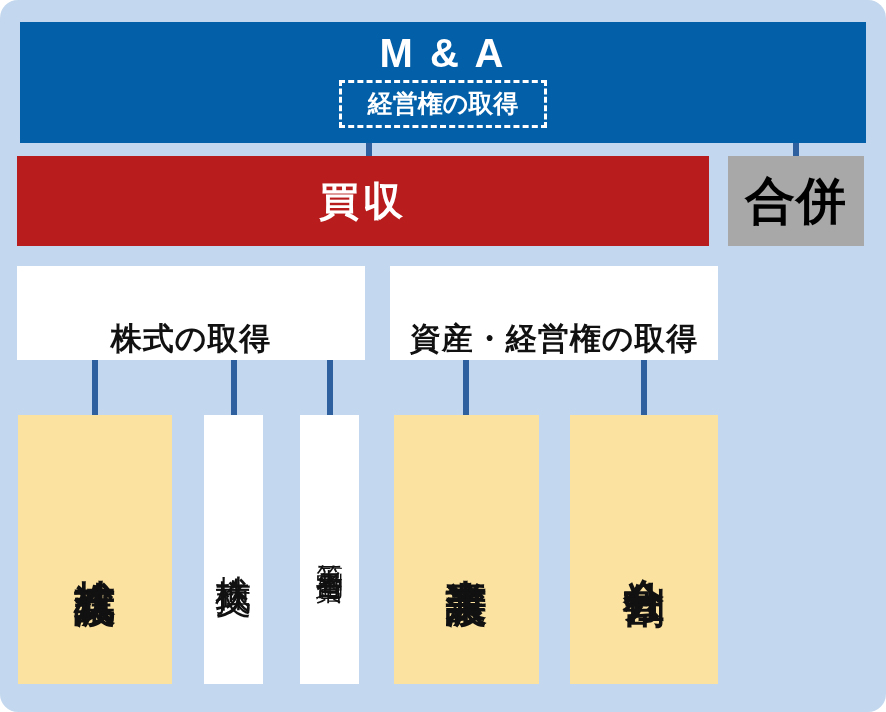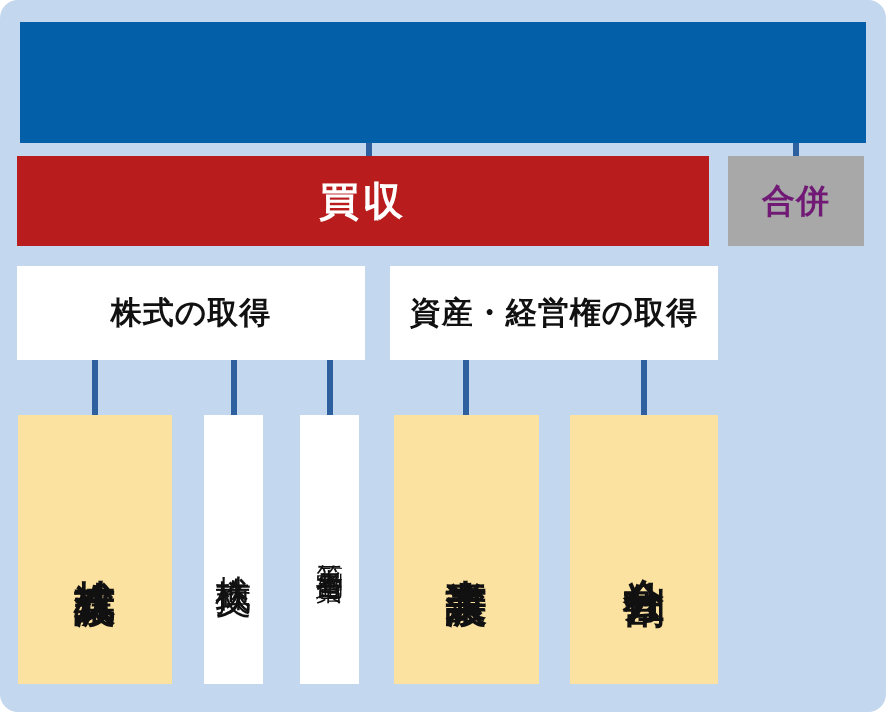--- a/index.html
+++ b/index.html
@@ -85,31 +85,32 @@
     letter-spacing: 4px;
   }
   .merge-box {
     left: 728px;
     top: 156px;
     width: 136px;
     height: 90px;
     background: #a8a8a8;
   }
   .merge-label {
-    color: #701a75;
-    font-size: 33px;
+    color: #000000;
+    font-size: 50px;
     font-weight: bold;
     letter-spacing: 1px;
   }
 
   
   .cat-box {
     top: 266px;
     height: 94px;
     background: #ffffff;
+    align-items: flex-end;
   }
   .cat-box.cat-left  { left: 17px;  width: 348px; }
   .cat-box.cat-right { left: 390px; width: 328px; }
   .cat-label {
     color: #111111;
     font-size: 31px;
     font-weight: bold;
     letter-spacing: 1px;
   }
 
@@ -140,20 +141,22 @@
   .leaf.n2 { left: 300px; width: 59px;  }
   .leaf.n3 { left: 394px; width: 145px; }
   .leaf.n4 { left: 570px; width: 148px; }
 </style>
 </head>
 <body>
 
 <div id="diagram">
 
   <div class="box ma-box">
+    <div class="ma-title">M &amp; A</div>
+    <div class="ma-sub">経営権の取得</div>
   </div>
 
   <div class="connector" style="left:366px; top:143px; width:6px; height:13px;"></div>
   <div class="connector" style="left:793px; top:143px; width:6px; height:13px;"></div>
 
   <div class="box buy-box">
     <span class="buy-label">買収</span>
   </div>
 
   <div class="box merge-box">

